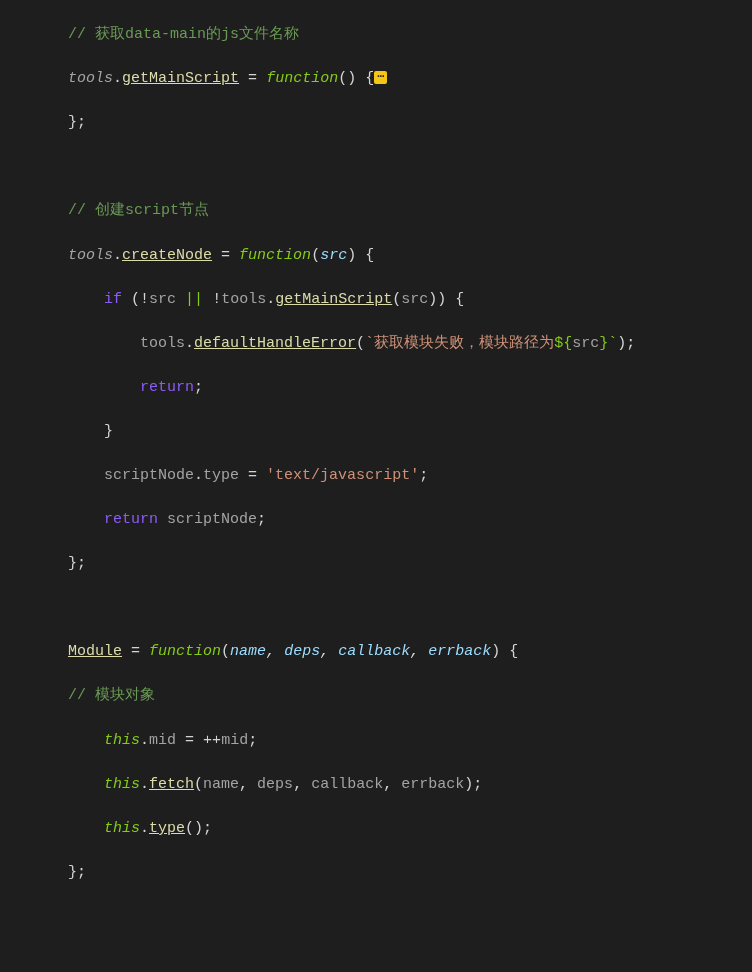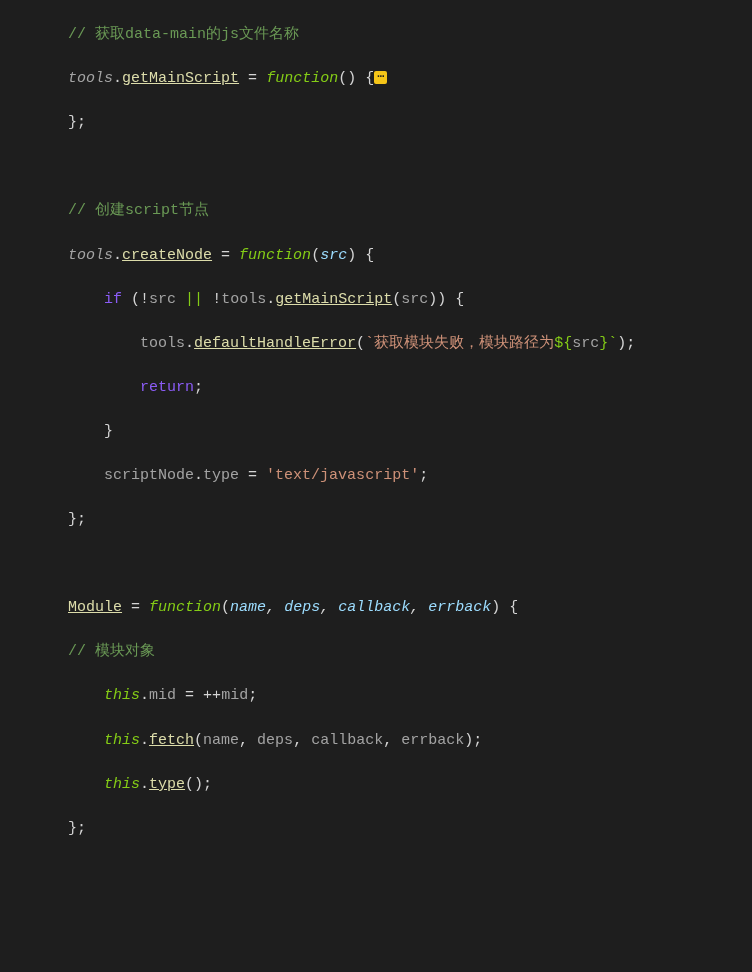--- a/index.html
+++ b/index.html
@@ -50,20 +50,21 @@
 <div class="line">    <span class="va it">tools</span><span class="pn">.</span><span class="fn">getMainScript</span> <span class="op">=</span> <span class="st it">function</span><span class="pn">() {</span><span class="fold">⋯</span></div>
 <div class="line">    <span class="pn">};</span></div>
 <div class="line"> </div>
 <div class="line">    <span class="cm">// 创建script节点</span></div>
 <div class="line">    <span class="va it">tools</span><span class="pn">.</span><span class="fn">createNode</span> <span class="op">=</span> <span class="st it">function</span><span class="pn">(</span><span class="pa">src</span><span class="pn">) {</span></div>
 <div class="line">        <span class="kw">if</span> <span class="pn">(</span><span class="op">!</span><span class="va">src</span> <span class="st">||</span> <span class="op">!</span><span class="va">tools</span><span class="pn">.</span><span class="fn">getMainScript</span><span class="pn">(</span><span class="va">src</span><span class="pn">)) {</span></div>
 <div class="line">            <span class="va">tools</span><span class="pn">.</span><span class="fn">defaultHandleError</span><span class="pn">(</span><span class="str">`获取模块失败，模块路径为</span><span class="st">${</span><span class="va">src</span><span class="st">}`</span><span class="pn">);</span></div>
 <div class="line">            <span class="kw">return</span><span class="pn">;</span></div>
 <div class="line">        <span class="pn">}</span></div>
 <div class="line">        <span class="va">scriptNode</span><span class="pn">.</span><span class="va">type</span> <span class="op">=</span> <span class="str">'text/javascript'</span><span class="pn">;</span></div>
+<div class="line">        <span class="kw">return</span> <span class="va">scriptNode</span><span class="pn">;</span></div>
 <div class="line">    <span class="pn">};</span></div>
 <div class="line"> </div>
 <div class="line">    <span class="fn">Module</span> <span class="op">=</span> <span class="st it">function</span><span class="pn">(</span><span class="pa">name</span><span class="pn it">, </span><span class="pa">deps</span><span class="pn it">, </span><span class="pa">callback</span><span class="pn it">, </span><span class="pa">errback</span><span class="pn">) {</span></div>
 <div class="line">    <span class="cm">// 模块对象</span></div>
 <div class="line">        <span class="st it">this</span><span class="pn">.</span><span class="va">mid</span> <span class="op">=</span> <span class="op">++</span><span class="va">mid</span><span class="pn">;</span></div>
 <div class="line">        <span class="st it">this</span><span class="pn">.</span><span class="fn">fetch</span><span class="pn">(</span><span class="va">name</span><span class="pn">, </span><span class="va">deps</span><span class="pn">, </span><span class="va">callback</span><span class="pn">, </span><span class="va">errback</span><span class="pn">);</span></div>
 <div class="line">        <span class="st it">this</span><span class="pn">.</span><span class="fn">type</span><span class="pn">();</span></div>
 <div class="line">    <span class="pn">};</span></div>
 
 

